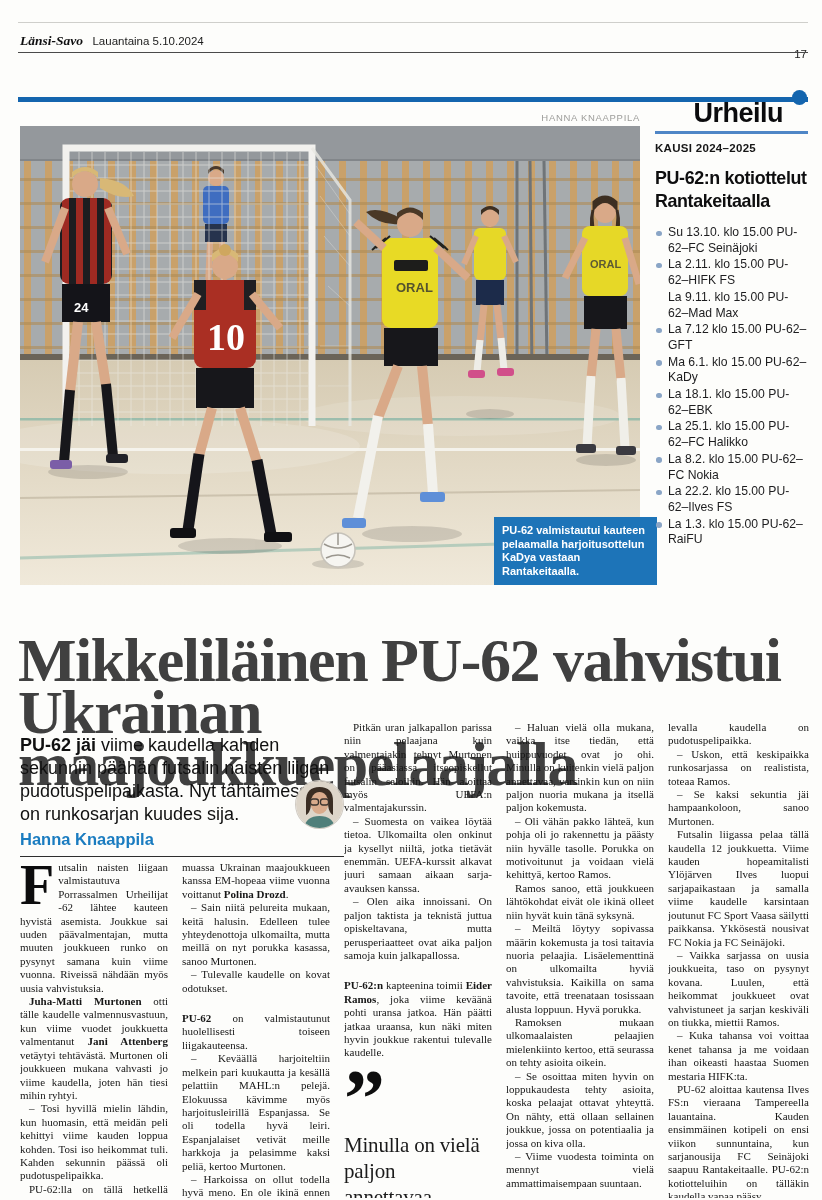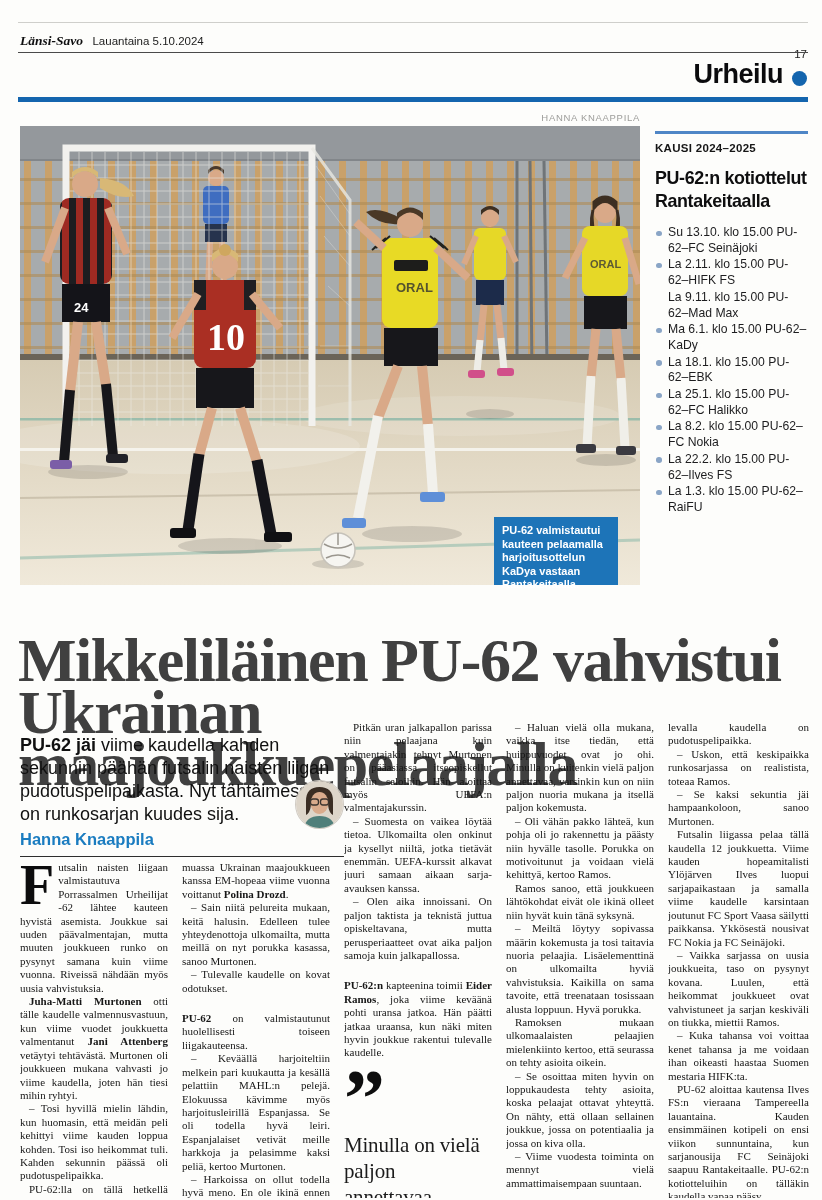--- a/index.html
+++ b/index.html
@@ -11,29 +11,29 @@
     background:#fdfdfb;color:#141414;
     font-family:"Liberation Sans",sans-serif;
   }
   .topline{position:absolute;left:18px;right:14px;top:22px;border-top:1px solid #cfcfcb;}
   .masthead{position:absolute;left:20px;top:31px;white-space:nowrap;}
   .paper-name{font-family:"Liberation Serif",serif;font-style:italic;font-weight:700;font-size:13.5px;color:#0f0f10;}
   .issue-date{font-size:11.5px;color:#1c1c1c;margin-left:5px;}
   .page-number{position:absolute;right:15px;top:48px;font-size:11.5px;color:#1c1c1c;}
   .mast-rule{position:absolute;left:18px;right:14px;top:52px;border-top:1.3px solid #4a4a4a;}
   .section-row{position:absolute;right:15px;top:59px;display:flex;align-items:center;gap:9px;}
-  .section-label{font-size:27px;font-weight:700;letter-spacing:-0.5px;color:#0b0b0d;}
+  .section-label{font-size:27px;font-weight:700;letter-spacing:-0.5px;color:#0b0b0d;margin-top:39px;}
   .section-dot{width:15px;height:15px;border-radius:50%;background:var(--accent);margin-top:7px;}
   .blue-bar{position:absolute;left:18px;right:14px;top:97px;height:5px;background:var(--accent);}
 
   .photo-credit{position:absolute;left:20px;width:620px;top:112px;text-align:right;
     font-size:9.5px;letter-spacing:.7px;color:#9d9d9a;}
   .photo-frame{position:absolute;left:20px;top:126px;width:620px;height:459px;background:#a7abad;}
   .photo-frame svg{display:block;width:100%;height:100%;}
-  .photo-caption{position:absolute;left:494px;top:517px;width:124px;height:68px;
+  .photo-caption{position:absolute;left:494px;top:517px;width:163px;height:68px;
     background:var(--caption-bg);color:#fff;font-weight:700;font-size:11px;line-height:13.6px;
     padding:7px 8px;box-sizing:border-box;}
 
   .sidebar{position:absolute;left:655px;top:131px;width:153px;}
   .sb-rule{border-top:3px solid #4f86c6;margin-bottom:8px;}
   .sb-kicker{font-size:11.5px;font-weight:700;letter-spacing:.3px;color:#161616;margin-bottom:13px;}
   .sb-title{font-size:19px;line-height:22.5px;font-weight:700;letter-spacing:-.4px;color:#0e0e0f;
     margin-bottom:13px;transform:scaleX(.94);transform-origin:left top;white-space:nowrap;}
   .sb-item{position:relative;padding-left:13px;font-size:12.2px;line-height:15.7px;color:#1d1d1f;margin-bottom:1px;}
   .sb-item .dot{position:absolute;left:1px;top:5.5px;width:5.5px;height:5.5px;border-radius:50%;background:var(--bullet);}
@@ -294,20 +294,21 @@
   <div class="sb-rule"></div>
   <div class="sb-kicker">KAUSI 2024–2025</div>
   <div class="sb-title">
     <div>PU-62:n kotiottelut</div>
     <div>Rantakeitaalla</div>
   </div>
   <div>
       <div class="sb-item"><span class="dot"></span><span>Su 13.10. klo 15.00 PU-62–FC Seinäjoki</span></div>
       <div class="sb-item"><span class="dot"></span><span>La 2.11. klo 15.00 PU-62–HIFK FS</span></div>
       <div class="sb-item no-bullet"><span>La 9.11. klo 15.00 PU-62–Mad Max</span></div>
+      <div class="sb-item"><span class="dot"></span><span>La 7.12 klo 15.00 PU-62–GFT</span></div>
       <div class="sb-item"><span class="dot"></span><span>Ma 6.1. klo 15.00 PU-62–KaDy</span></div>
       <div class="sb-item"><span class="dot"></span><span>La 18.1. klo 15.00 PU-62–EBK</span></div>
       <div class="sb-item"><span class="dot"></span><span>La 25.1. klo 15.00 PU-62–FC Halikko</span></div>
       <div class="sb-item"><span class="dot"></span><span>La 8.2. klo 15.00 PU-62–FC Nokia</span></div>
       <div class="sb-item"><span class="dot"></span><span>La 22.2. klo 15.00 PU-62–Ilves FS</span></div>
       <div class="sb-item"><span class="dot"></span><span>La 1.3. klo 15.00 PU-62–RaiFU</span></div>
     </div>
 </aside>
 
 <h1 class="headline">Mikkeliläinen PU-62 vahvistui Ukrainan maajoukkuepelaajalla</h1>

